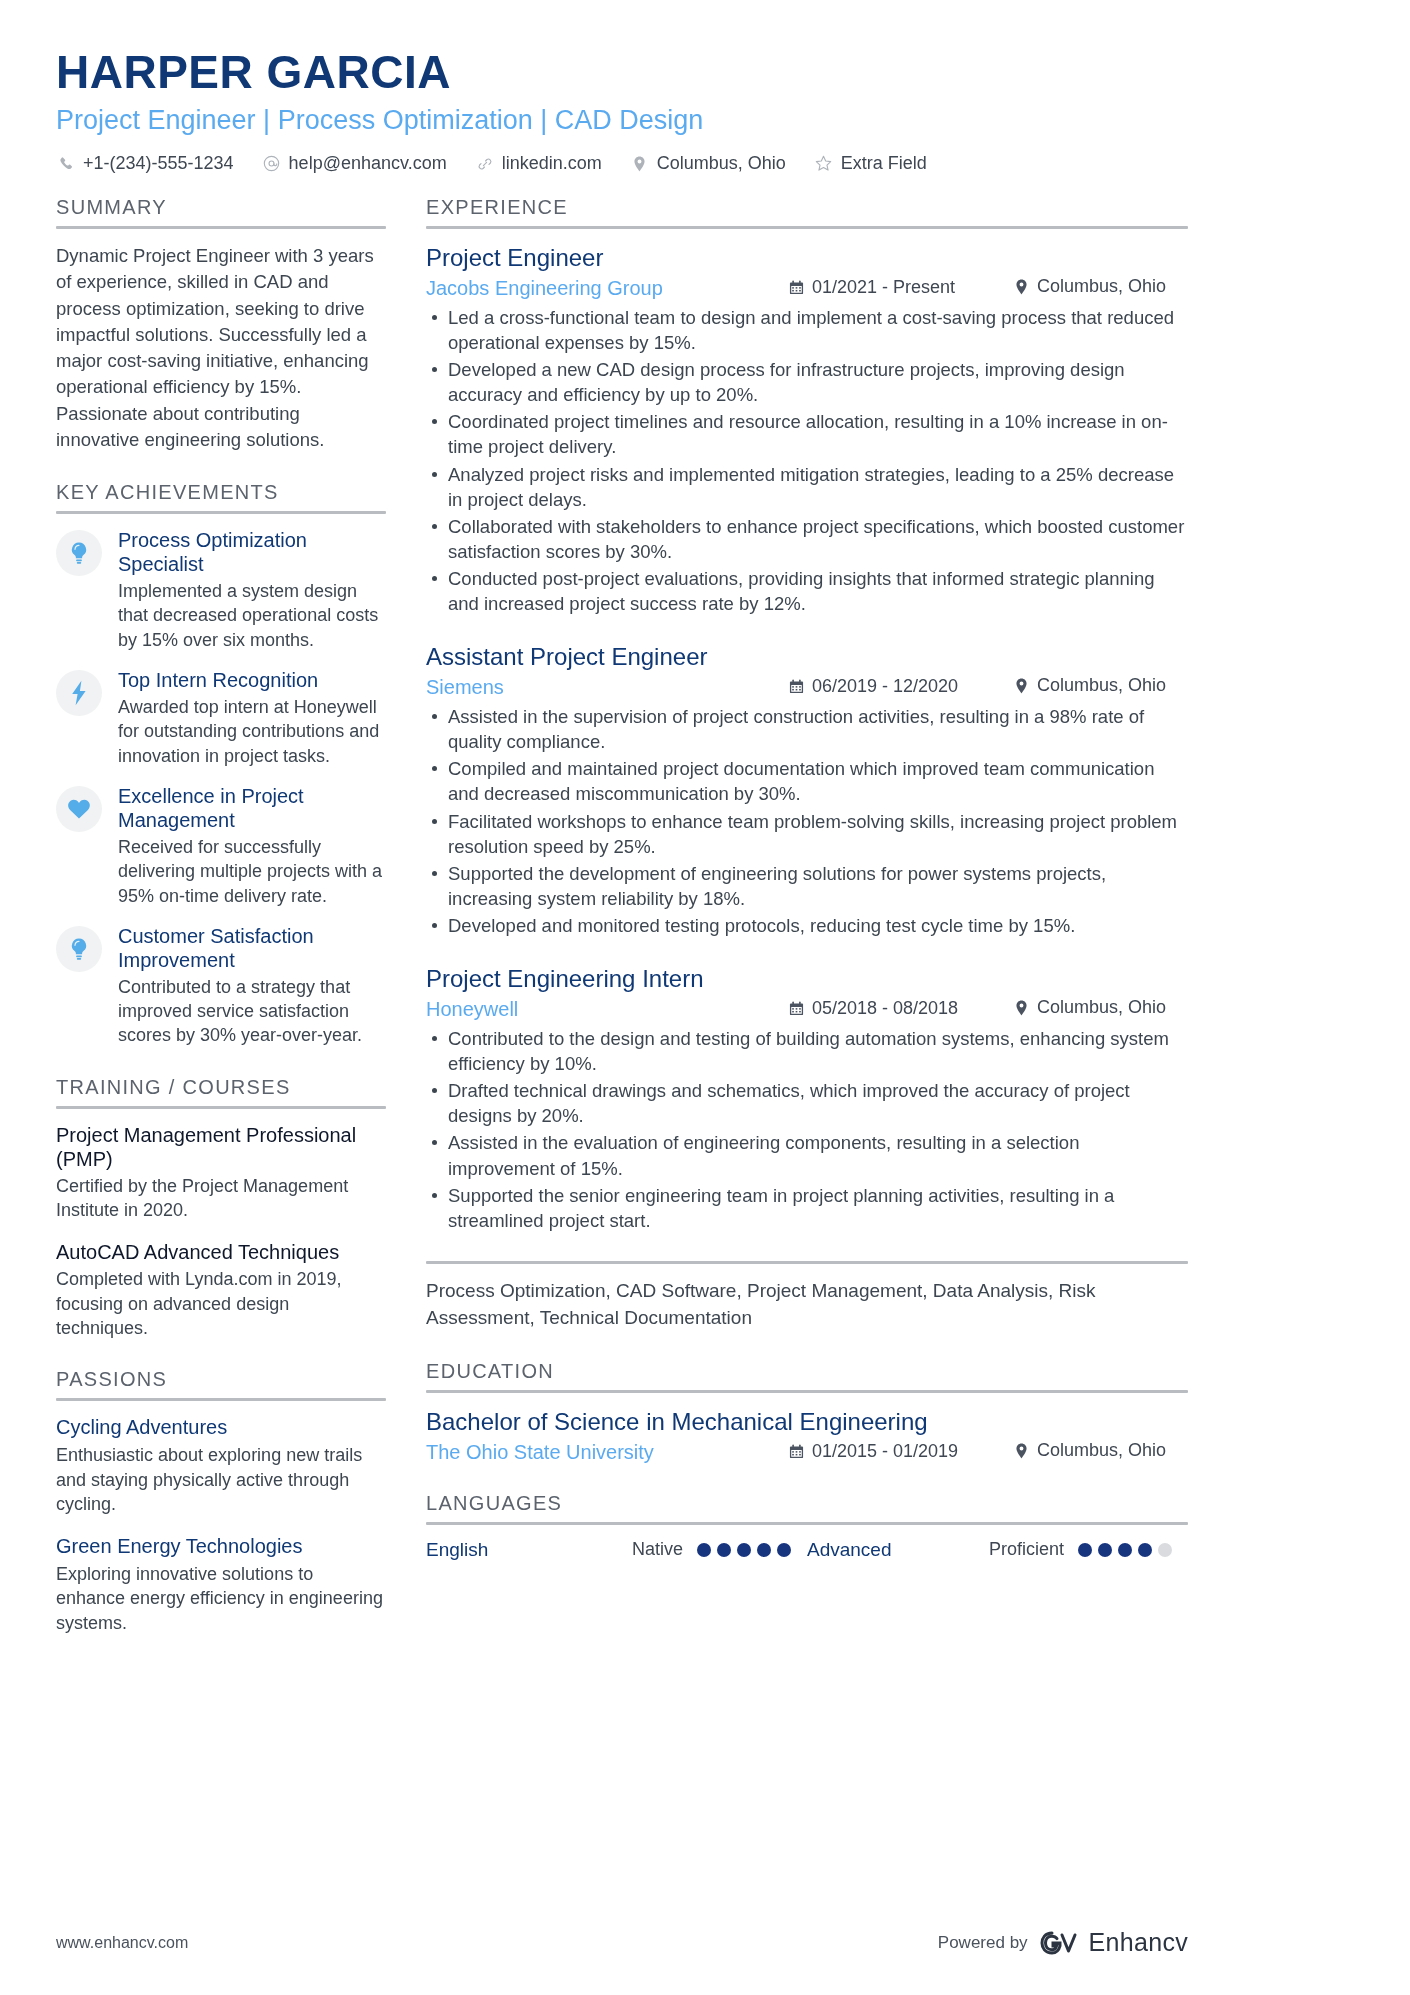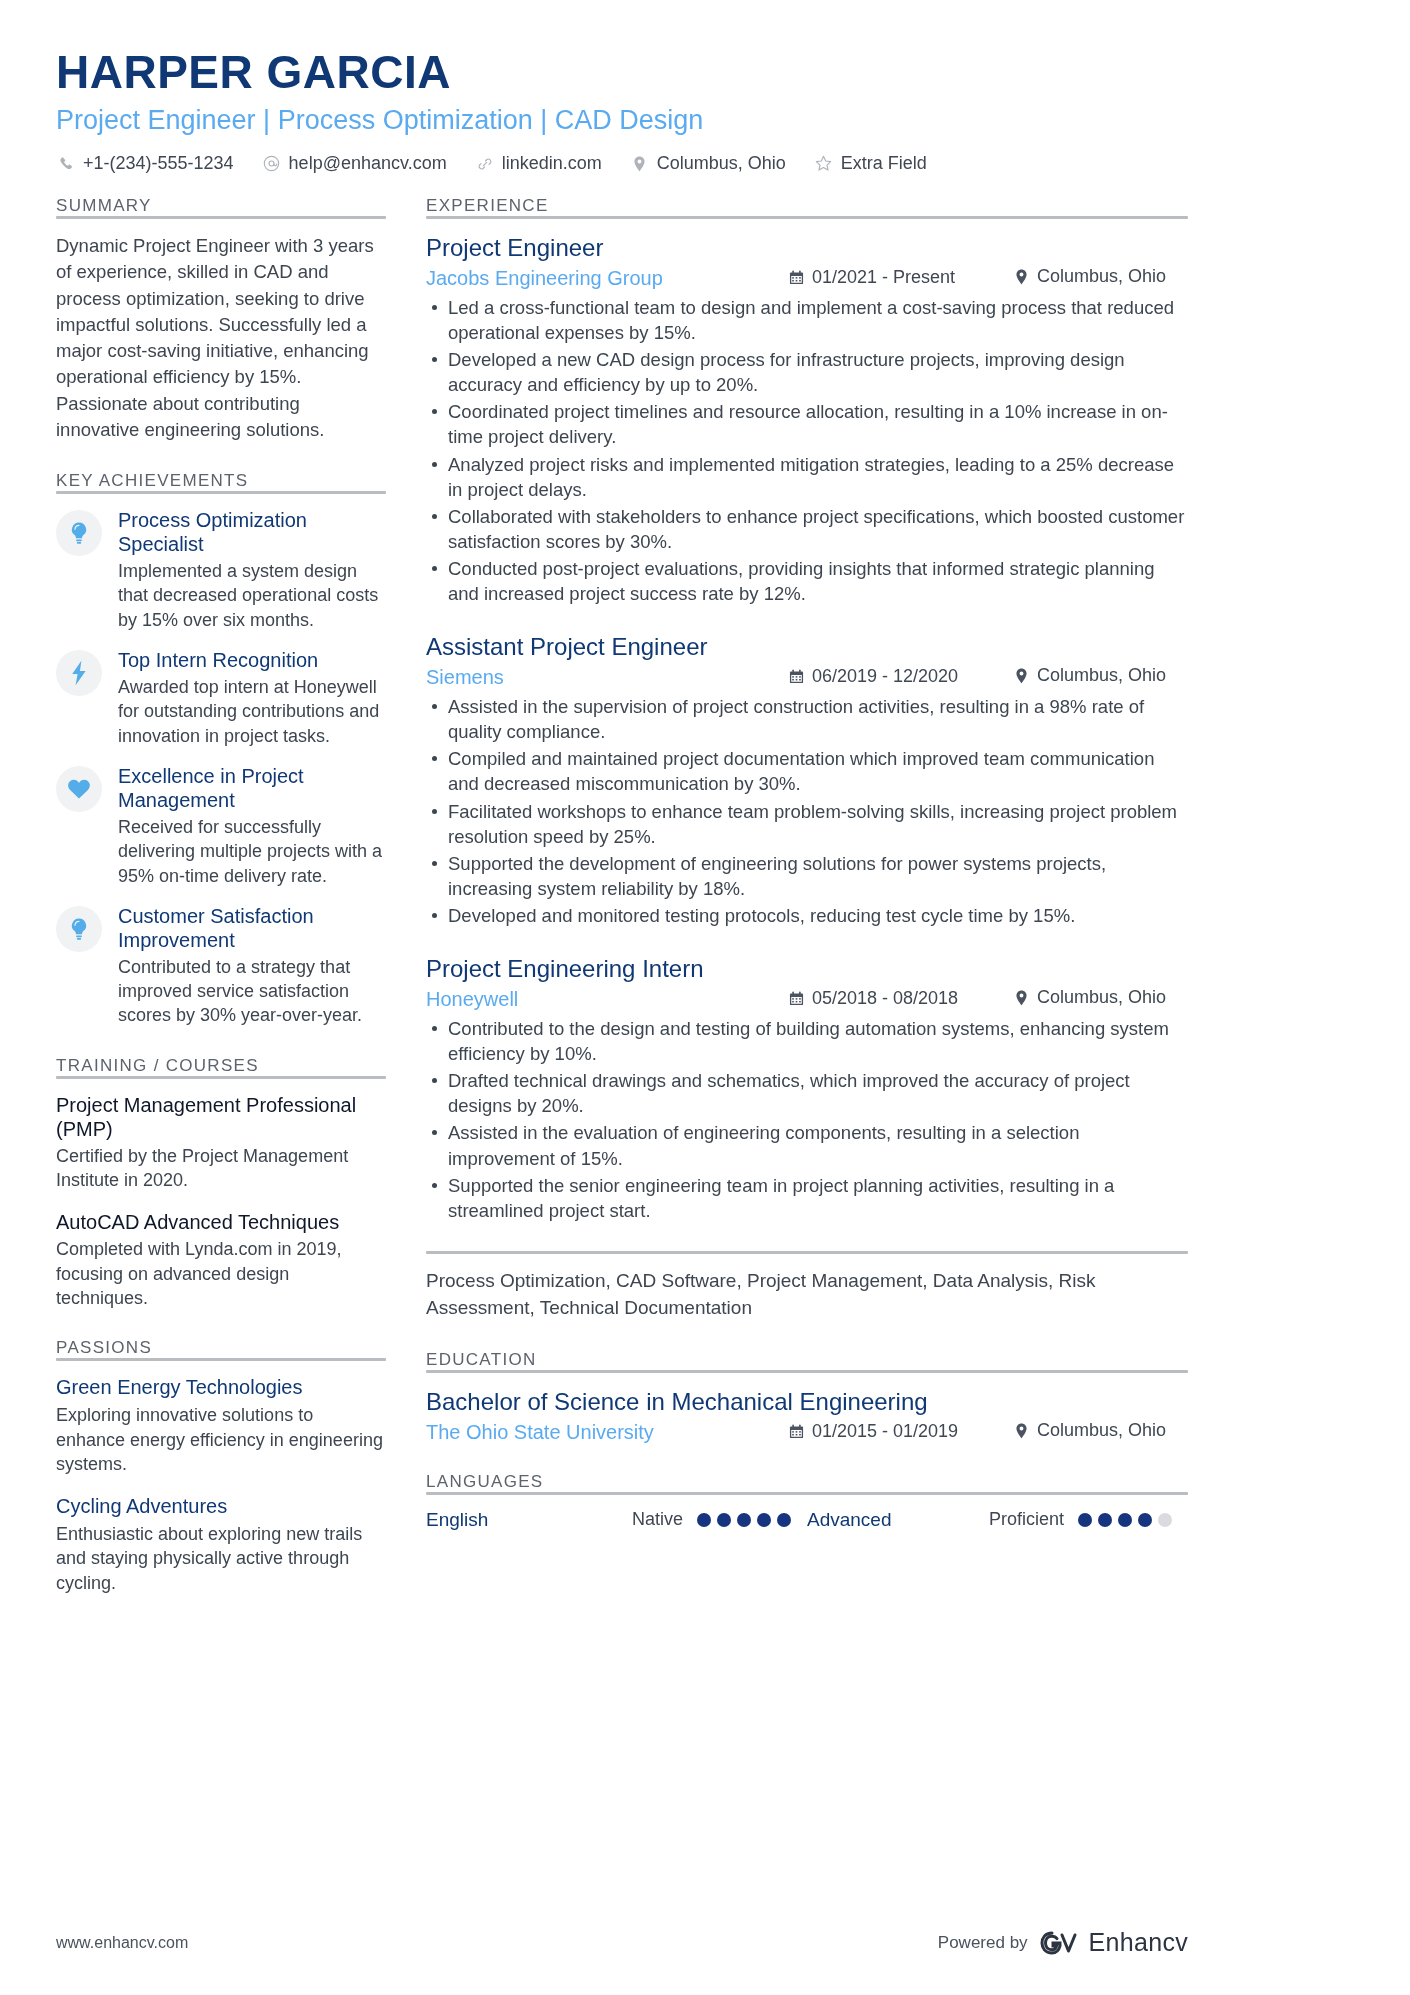--- a/index.html
+++ b/index.html
@@ -64,25 +64,26 @@
     margin-top: 22px;
     align-items: flex-start;
   }
   .col-left  { width: 330px; flex: 0 0 330px; }
   .col-gap   { width: 40px; flex: 0 0 40px; }
   .col-right { flex: 1 1 auto; }
 
   
   .sec { margin-bottom: 28px; }
   .sec-title {
-    font-size: 17px;
+    font-size: 20px;
     letter-spacing: 1.3px;
     color: #5c636d;
     font-weight: 400;
     text-transform: uppercase;
+    padding-bottom: 7px;
   }
   .sec-rule {
     height: 3px;
     background: #b9bcc1;
     margin-bottom: 14px;
     border-radius: 1px;
   }
 
   
   .summary-text {
@@ -423,26 +424,26 @@
               <div class="trn-desc">Completed with Lynda.com in 2019, focusing on advanced design techniques.</div>
             </div>
           </div>
       </div>
 
       <div class="sec">
         <div class="sec-title">PASSIONS</div>
         <div class="sec-rule"></div>
         <div id="passions-list">
             <div class="pas">
+              <div class="pas-title">Cycling Adventures</div>
+              <div class="pas-desc">Enthusiastic about exploring new trails and staying physically active through cycling.</div>
+            </div>
+            <div class="pas">
               <div class="pas-title">Green Energy Technologies</div>
               <div class="pas-desc">Exploring innovative solutions to enhance energy efficiency in engineering systems.</div>
-            </div>
-            <div class="pas">
-              <div class="pas-title">Cycling Adventures</div>
-              <div class="pas-desc">Enthusiastic about exploring new trails and staying physically active through cycling.</div>
             </div>
           </div>
       </div>
 
     </div>
 
     <div class="col-gap"></div>
 
     <div class="col-right">
 

